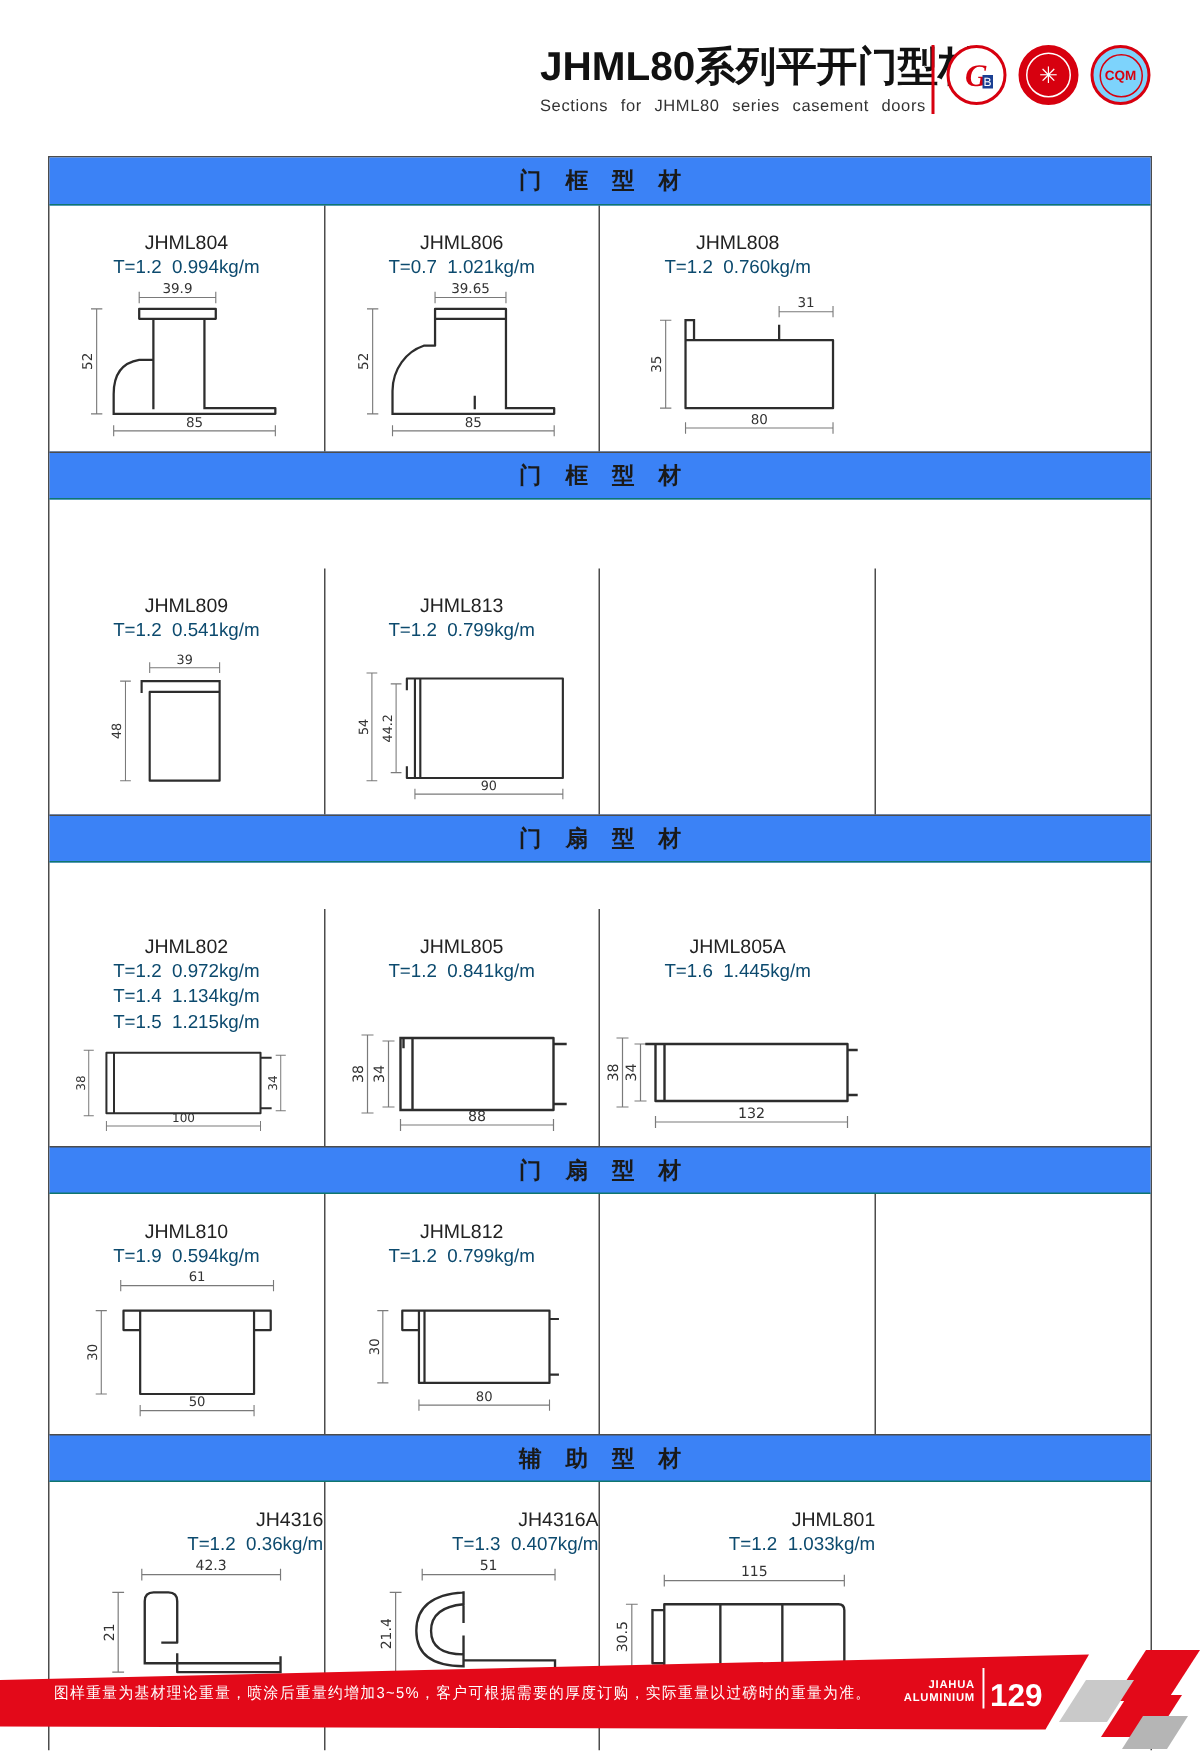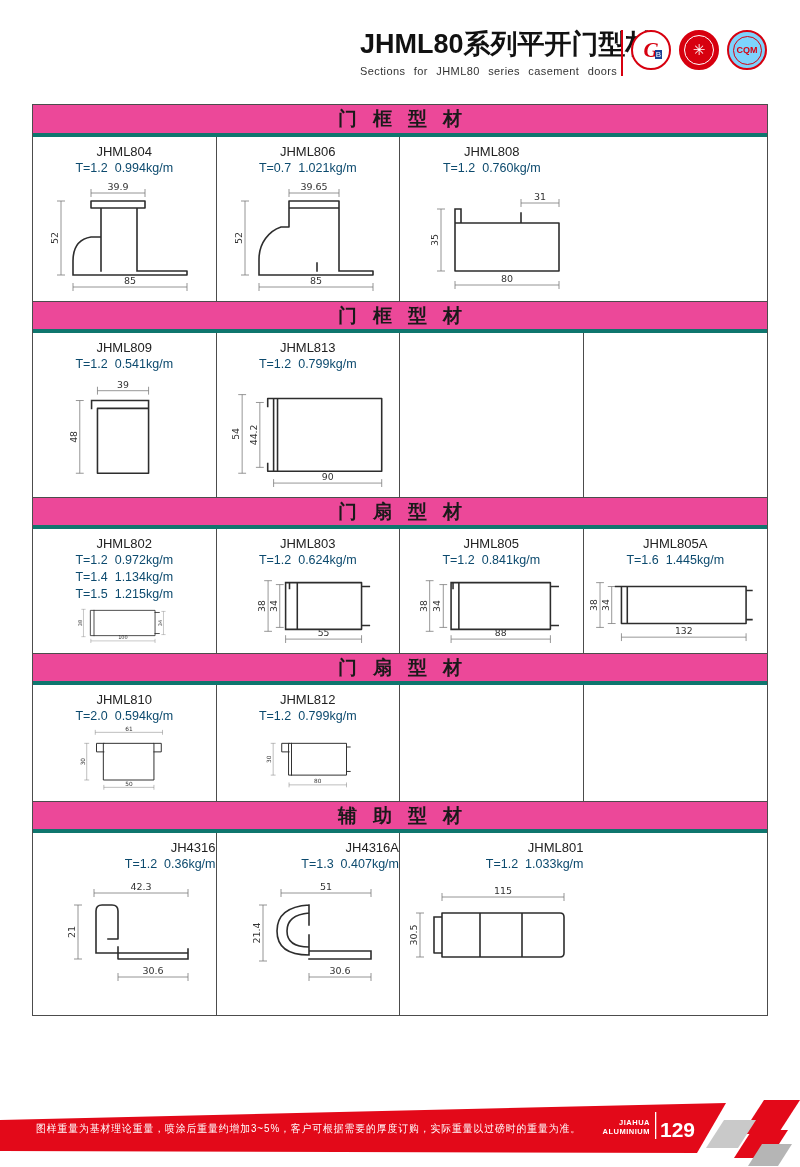--- a/index.html
+++ b/index.html
@@ -15,28 +15,28 @@
   .logo{width:40px;height:40px;border-radius:50%;box-sizing:border-box;display:flex;align-items:center;justify-content:center;position:relative;}
   .logo.l1{border:2.5px solid #d7000f;background:#fff;}
   .logo.l1 .g{font-size:21px;font-weight:bold;font-style:italic;color:#d7000f;font-family:"Liberation Serif",serif;}
   .logo.l1 .b{position:absolute;right:7px;bottom:9px;font-size:8px;color:#fff;background:#1b3f93;padding:0 1px;line-height:9px;}
   .logo.l2{background:#d7000f;border:2px solid #d7000f;}
   .logo.l2 .inner{width:28px;height:28px;border:1.5px solid #fff;border-radius:50%;display:flex;align-items:center;justify-content:center;color:#fff;font-size:15px;}
   .logo.l3{border:2.5px solid #d7000f;background:#7dd3fc;}
   .logo.l3 .inner{width:27px;height:27px;border:1px solid #d7000f;border-radius:50%;display:flex;align-items:center;justify-content:center;color:#d7000f;font-size:9px;font-weight:bold;letter-spacing:0px;}
   
   .ptable{position:absolute;left:32px;top:104px;width:736px;border:1px solid #4c4c4c;box-sizing:border-box;}
-  .band{height:32px;box-sizing:border-box;background:#ec4899;border-top:1px solid #4c4c4c;border-bottom:4px solid #0f766e;
-        display:flex;align-items:center;justify-content:center;font-size:19px;font-weight:bold;color:#1a1a1a;
+  .band{height:32px;box-sizing:border-box;background:#3b82f6;border-top:1px solid #4c4c4c;border-bottom:1px solid #0f766e;
+        display:flex;align-items:center;justify-content:center;font-size:15px;font-weight:bold;color:#1a1a1a;
         letter-spacing:16px;text-indent:16px;}
   .band:first-child{border-top:none;}
   .row{display:flex;}
-  .cell{width:25%;box-sizing:border-box;border-right:1px solid #4c4c4c;display:flex;flex-direction:column;align-items:center;padding-top:6px;}
+  .cell{width:25%;box-sizing:border-box;border-right:1px solid #4c4c4c;display:flex;flex-direction:column;align-items:center;padding-top:16px;}
   .cell:last-child{border-right:none;}
-  .r1 .cell{height:164px;} .r2 .cell{height:164px;} .r3 .cell{height:124px;} .r4 .cell{height:116px;} .r5 .cell{height:182px;align-items:flex-end;}
+  .r1 .cell{height:164px;} .r2 .cell{height:164px;margin-top:46px;} .r3 .cell{height:158px;margin-top:31px;} .r4 .cell{height:160px;} .r5 .cell{height:182px;align-items:flex-end;}
   .code{font-size:13px;line-height:17px;color:#222;}
   .spec{font-size:12.5px;line-height:17px;color:#0c4a6e;white-space:pre;}
   .draw{margin-top:auto;margin-bottom:10px;display:block;}
   .pf{stroke:#2d2d2d;stroke-width:1.6;fill:none;stroke-linejoin:round;stroke-linecap:square;}
   .pf2{stroke:#2d2d2d;stroke-width:2.4;fill:none;}
   .dim{stroke:#7a7a7a;stroke-width:0.8;fill:none;}
   .dt{font-family:"DejaVu Sans",sans-serif;font-size:9.5px;fill:#333;}
   
   .footer-svg{position:absolute;left:0;top:1092px;}
   .fnote{font-size:10.5px;fill:#fff;letter-spacing:1px;}
@@ -160,33 +160,20 @@
           <path class="dim" d="M12,12 V64 M8,12 H16 M8,64 H16"></path>
           <text class="dt" x="9" y="38" text-anchor="middle" transform="rotate(-90 9 38)">38</text>
           <path class="dim" d="M164,16 V60 M160,16 H168 M160,60 H168"></path>
           <text class="dt" x="161" y="38" text-anchor="middle" transform="rotate(-90 161 38)">34</text>
           <path class="dim" d="M26,72 H148 M26,68 V76 M148,68 V76"></path>
           <text class="dt" x="87" y="69" text-anchor="middle">100</text>
           <path class="pf" d="M26,14 H148 V62 H26 Z M32,14 V62 M148,18 H156 M148,58 H156"></path>
         </svg>
       </div>
 
-      <div class="cell">
-        <div class="code">JHML803</div>
-        <div class="spec">T=1.2  0.624kg/m</div>
-        <svg class="draw" width="178" height="76" viewBox="0 0 178 76">
-          <path class="dim" d="M48,12 V64 M44,12 H52 M44,64 H52"></path>
-          <text class="dt" x="45" y="38" text-anchor="middle" transform="rotate(-90 45 38)">38</text>
-          <path class="dim" d="M60,16 V60 M56,16 H64 M56,60 H64"></path>
-          <text class="dt" x="57" y="38" text-anchor="middle" transform="rotate(-90 57 38)">34</text>
-          <path class="dim" d="M66,72 H144 M66,68 V76 M144,68 V76"></path>
-          <text class="dt" x="105" y="69" text-anchor="middle">55</text>
-          <path class="pf" d="M66,14 V62 M66,14 H78 M66,62 H78 M78,14 H144 V62 H78 Z M78,14 H70 V20 M144,18 H152 M144,58 H152"></path>
-        </svg>
-      </div>
 
       <div class="cell">
         <div class="code">JHML805</div>
         <div class="spec">T=1.2  0.841kg/m</div>
         <svg class="draw" width="178" height="76" viewBox="0 0 178 76">
           <path class="dim" d="M26,12 V64 M22,12 H30 M22,64 H30"></path>
           <text class="dt" x="23" y="38" text-anchor="middle" transform="rotate(-90 23 38)">38</text>
           <path class="dim" d="M40,16 V60 M36,16 H44 M36,60 H44"></path>
           <text class="dt" x="37" y="38" text-anchor="middle" transform="rotate(-90 37 38)">34</text>
           <path class="dim" d="M48,72 H150 M48,68 V76 M150,68 V76"></path>
@@ -208,21 +195,21 @@
           <path class="pf" d="M34,18 H162 V56 H34 Z M40,18 V56 M34,18 H28 M162,22 H168 M162,52 H168"></path>
         </svg>
       </div>
     </div>
 
     <div class="band">门扇型材</div>
     <div class="row r4">
 
       <div class="cell">
         <div class="code">JHML810</div>
-        <div class="spec">T=2.0  0.594kg/m</div>
+        <div class="spec">T=1.9  0.594kg/m</div>
         <svg class="draw" width="178" height="108" viewBox="0 0 178 108">
           <path class="dim" d="M42,12 H152 M42,8 V16 M152,8 V16"></path>
           <text class="dt" x="97" y="9" text-anchor="middle">61</text>
           <path class="dim" d="M28,30 V90 M24,30 H32 M24,90 H32"></path>
           <text class="dt" x="25" y="60" text-anchor="middle" transform="rotate(-90 25 60)">30</text>
           <path class="dim" d="M56,102 H138 M56,98 V106 M138,98 V106"></path>
           <text class="dt" x="97" y="99" text-anchor="middle">50</text>
           <path class="pf" d="M56,30 H138 V90 H56 Z M56,30 H44 V44 H56 M138,30 H150 V44 H138"></path>
         </svg>
       </div>

